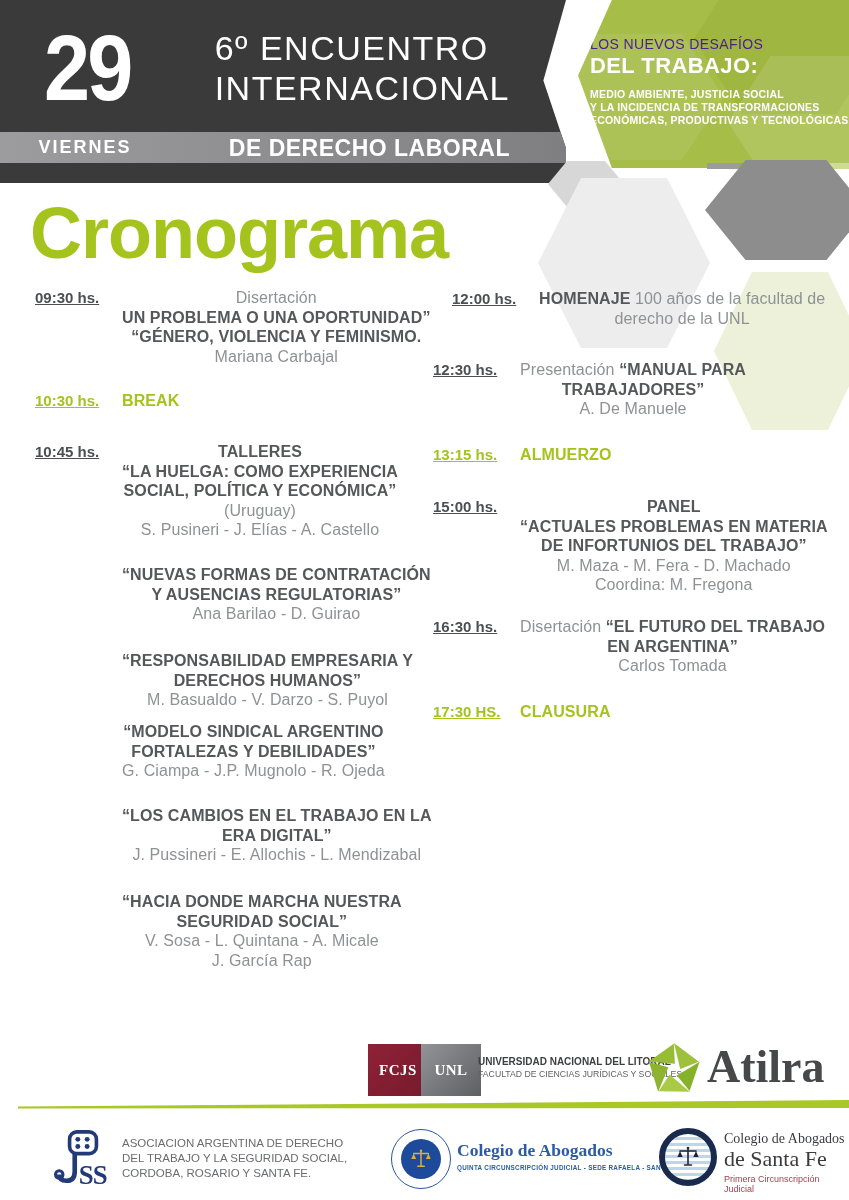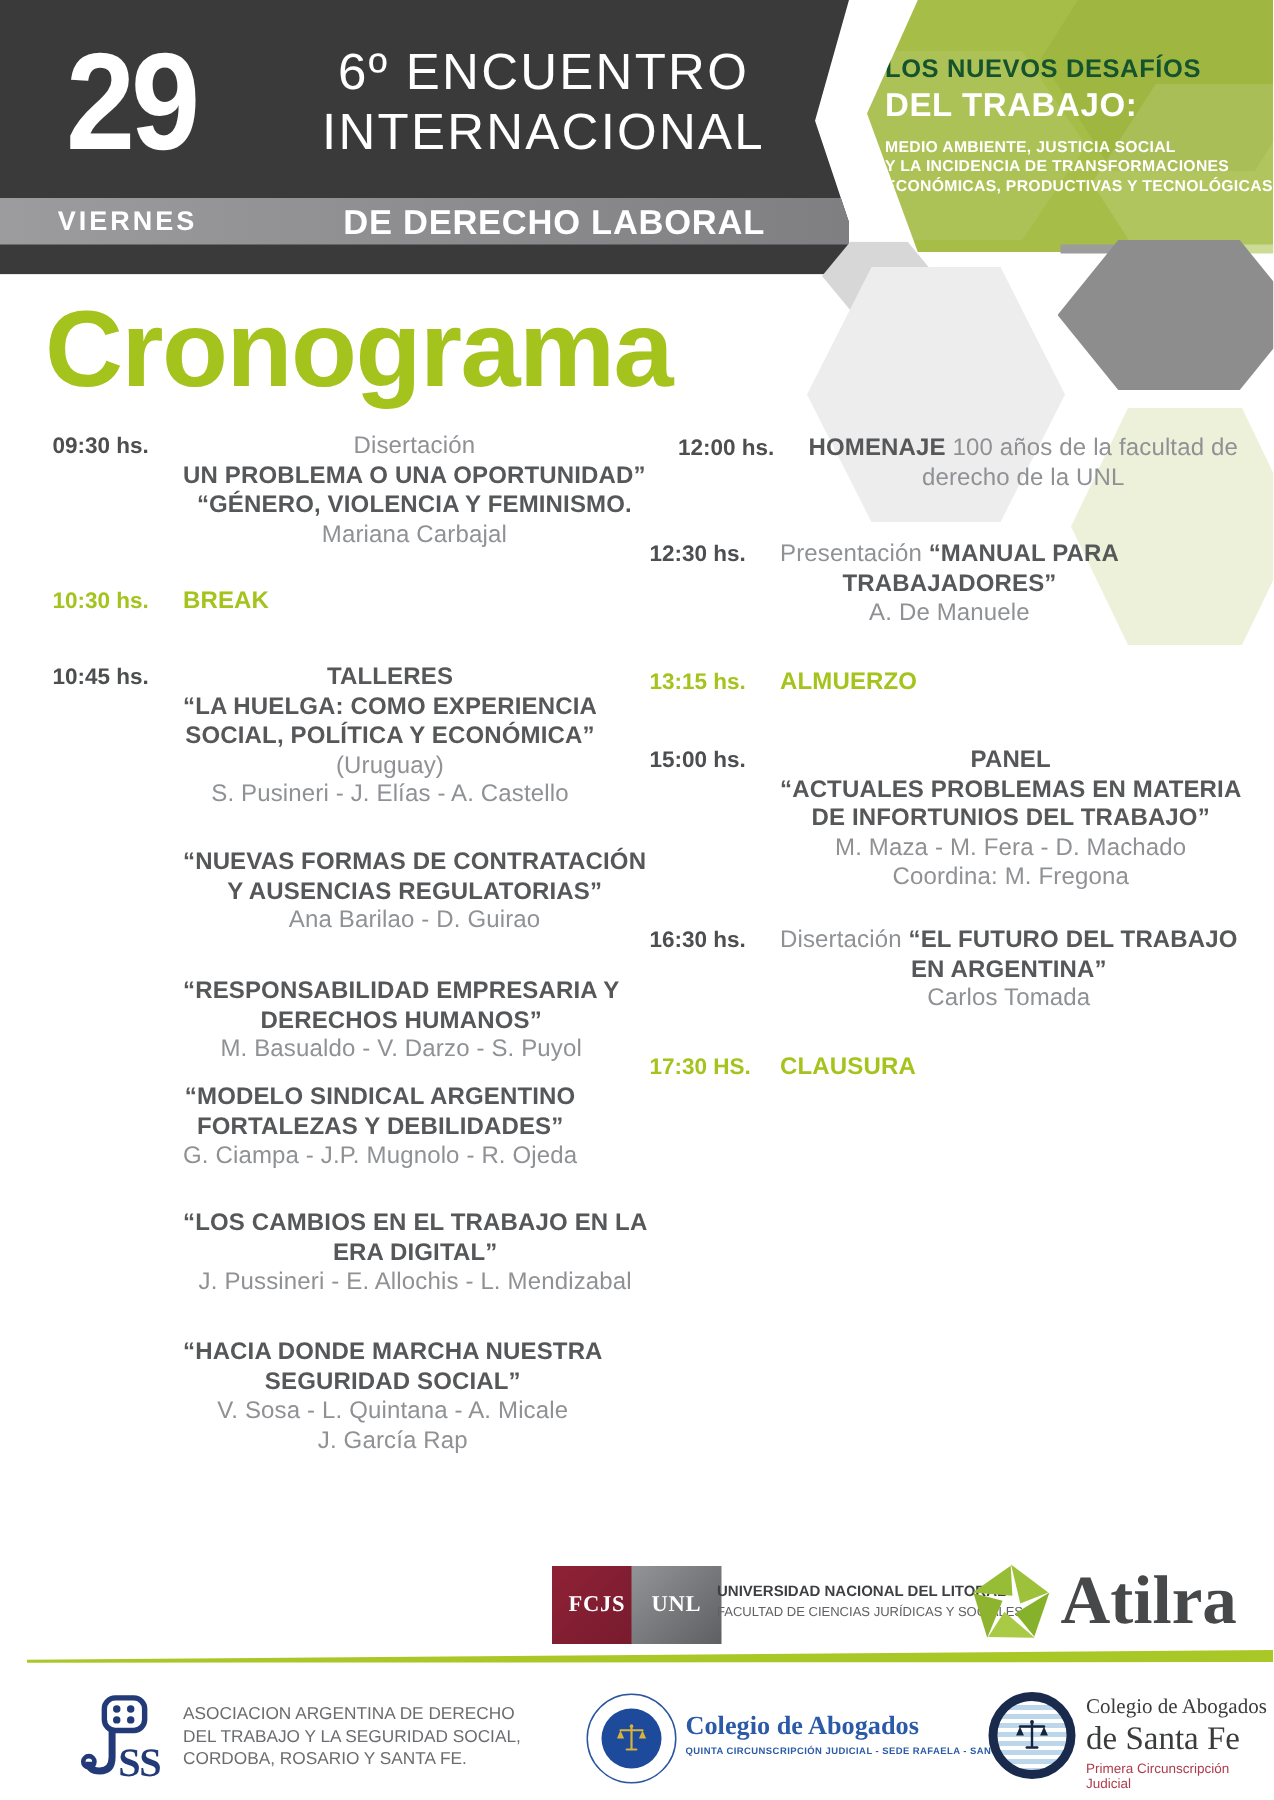--- a/index.html
+++ b/index.html
@@ -16,44 +16,44 @@
 
   
   .header-dark{position:absolute;left:0;top:0;width:566px;height:183px;background:var(--dark);
     clip-path:polygon(0 0,100% 0,96% 44%,100% 81%,100% 100%,0 100%);}
   .header-strip{position:absolute;left:0;right:0;top:132px;height:31px;
     background:linear-gradient(90deg,#9c9c9e,#7f7f82);}
   .day-number{position:absolute;left:44px;top:22px;color:#fff;font-size:92px;line-height:92px;
     font-weight:bold;letter-spacing:-3px;transform:scaleX(.9);transform-origin:left;}
   .day-name{position:absolute;left:32px;top:137px;width:106px;text-align:center;color:#fff;
     font-size:18px;font-weight:bold;letter-spacing:2px;}
-  .event-title{position:absolute;right:56px;top:28px;text-align:center;color:#fff;
+  .event-title{position:absolute;right:56px;top:28px;text-align:left;color:#fff;
     font-size:34px;line-height:40px;letter-spacing:1.5px;font-weight:400;}
   .event-subtitle{position:absolute;right:56px;top:135px;color:#fff;font-size:23px;
     font-weight:bold;letter-spacing:.5px;}
 
   
   .header-green{position:absolute;left:578px;top:0;width:271px;height:168px;background:var(--hgreen);
     clip-path:polygon(12.5% 0,100% 0,100% 100%,12.5% 100%,0 45%);}
   .hex{position:absolute;clip-path:polygon(25% 0,75% 0,100% 50%,75% 100%,25% 100%,0 50%);}
   .topic{position:absolute;left:12px;top:36px;}
-  .topic-l1{font-size:17px;font-weight:bold;color:#14532d;letter-spacing:.4px;}
+  .topic-l1{font-size:14px;font-weight:normal;color:#4c1d95;letter-spacing:.4px;}
   .topic-l2{font-size:22px;font-weight:bold;color:#fff;letter-spacing:.4px;margin-top:1px;}
   .topic-sub{margin-top:9px;font-size:10.5px;font-weight:bold;color:#fff;line-height:13px;letter-spacing:.2px;}
 
   
   .cronograma{position:absolute;left:30px;top:192px;margin:0;font-size:72px;font-weight:bold;
     color:var(--accent);letter-spacing:-1px;}
 
   
   .col{position:absolute;top:0;height:100%;width:412px;}
   .col-left{left:35px;}
   .col-right{left:433px;}
   .entry{position:absolute;left:0;display:flex;width:412px;}
-  .entry .time{flex:0 0 87px;width:87px;font-size:15px;line-height:19.5px;font-weight:bold;color:var(--time);}
+  .entry .time{flex:0 0 87px;width:87px;font-size:15px;line-height:19.5px;font-weight:bold;color:var(--time);text-decoration:underline;}
   .entry .body p{margin:0;font-size:16px;line-height:19.5px;letter-spacing:.1px;text-align:center;}
   .s-title{font-weight:bold;color:var(--title);}
   .s-name{color:var(--name);}
   .s-accent{color:var(--accent);font-weight:bold;}
   .time.s-accent{color:var(--accent);}
 
   
   .sq{position:absolute;width:60px;height:52px;display:flex;align-items:center;justify-content:center;
     color:#fff;font-family:"Liberation Serif",serif;font-weight:bold;font-size:15px;letter-spacing:.5px;}
   .fcjs{left:368px;top:1044px;background:linear-gradient(135deg,#8f2136,#761b2d);}

